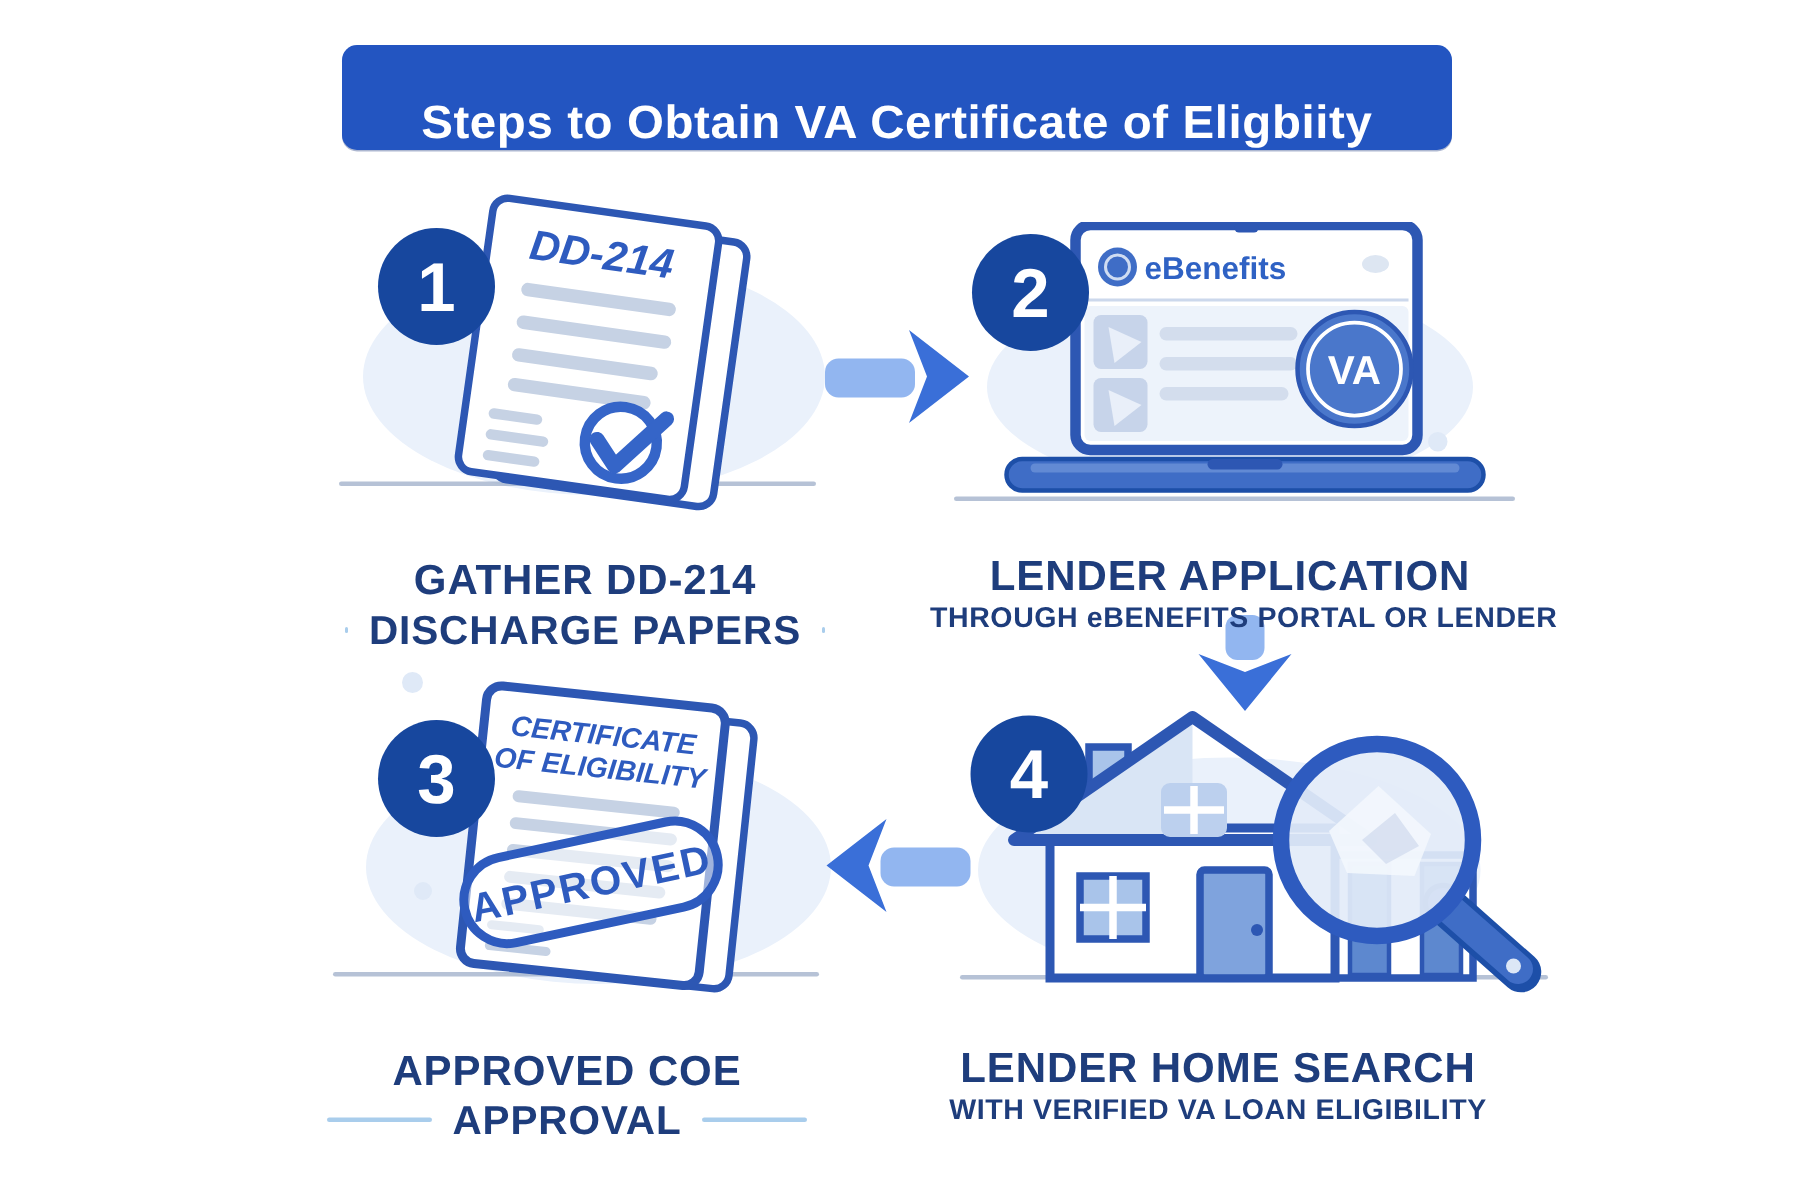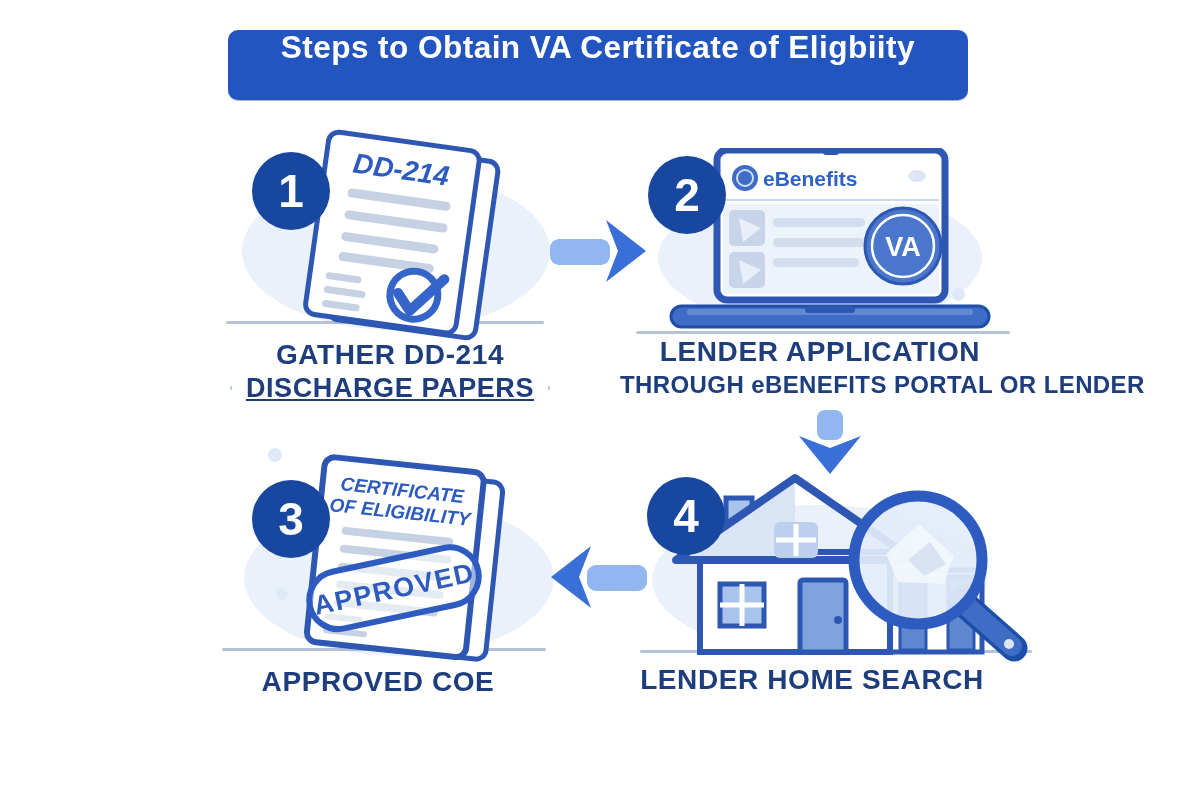--- a/index.html
+++ b/index.html
@@ -4,21 +4,21 @@
 <style>
   html,body{margin:0;padding:0;background:#ffffff;}
   .canvas{
     position:relative;width:1200px;height:800px;overflow:hidden;
     background:#ffffff;font-family:"Liberation Sans",sans-serif;
   }
   
   .title-banner{
     position:absolute;left:228px;top:30px;width:740px;height:70px;
     background:#2355c1;border-radius:10px;
-    display:flex;align-items:flex-start;justify-content:center;
+    display:flex;align-items:flex-end;justify-content:center;
     box-shadow:0 1px 0 rgba(20,50,120,.35);
   }
   .title-banner span{
     color:#ffffff;font-size:31px;font-weight:700;letter-spacing:.4px;
     transform:scaleX(1.02);white-space:nowrap;
   }
   
   .cloud{position:absolute;background:#eaf1fb;border-radius:50%;z-index:1;}
   .cloud.c1{left:242px;top:172px;width:308px;height:158px;}
   .cloud.c2{left:658px;top:188px;width:324px;height:140px;}
@@ -49,25 +49,25 @@
   .icon{position:absolute;z-index:3;}
   .icon.doc1{left:300px;top:136px;transform:rotate(8deg);}
   .icon.laptop{left:665px;top:148px;}
   .icon.cert{left:295px;top:458px;transform:rotate(6deg);}
   .icon.house{left:662px;top:472px;}
   .arrow{position:absolute;z-index:4;}
   .arrow.right{left:548px;top:218px;}
   .arrow.down{left:797px;top:408px;}
   .arrow.left{left:549px;top:544px;}
   
-  .caption{position:absolute;z-index:5;text-align:center;color:#1e3d7c;}
+  .caption{position:absolute;z-index:5;text-align:center;color:#1e3d7c;margin-top:32px;}
   .caption .l1{font-size:28px;font-weight:700;letter-spacing:.6px;line-height:1.2;white-space:nowrap;}
   .caption .l2-big{font-size:27px;font-weight:700;letter-spacing:.6px;line-height:1.2;white-space:nowrap;}
-  .caption .l2-small{font-size:24px;font-weight:700;letter-spacing:.4px;line-height:1.3;white-space:nowrap;}
-  .caption .row{display:flex;align-items:center;justify-content:center;gap:14px;text-decoration:underline;}
+  .caption .l2-small{font-size:19px;font-weight:700;letter-spacing:.4px;line-height:1.3;white-space:nowrap;}
+  .caption .row{display:flex;align-items:center;justify-content:center;gap:14px;}
   .dash{display:inline-block;background:#a9cdec;border-radius:2px;}
   .dash.sm{width:44px;height:4px;}
   .dash.lg{width:96px;height:3px;}
   .caption.cap1{left:230px;top:338px;width:320px;}
   .caption.cap2{left:620px;top:335px;width:400px;}
   .caption.cap3{left:218px;top:665px;width:320px;}
   .caption.cap4{left:602px;top:663px;width:420px;}
 </style>
 </head>
 <body>
@@ -221,19 +221,25 @@
     </div>
   </div>
 
   <div class="caption cap2">
     <div class="l1">LENDER APPLICATION</div>
     <div class="l2-small">THROUGH eBENEFITS PORTAL OR LENDER</div>
   </div>
 
   <div class="caption cap3">
     <div class="l1">APPROVED COE</div>
+    <div class="row">
+      <span class="dash lg"></span>
+      <span class="l2-big">APPROVAL</span>
+      <span class="dash lg"></span>
+    </div>
   </div>
 
   <div class="caption cap4">
     <div class="l1">LENDER HOME SEARCH</div>
+    <div class="l2-small">WITH VERIFIED VA LOAN ELIGIBILITY</div>
   </div>
 
 </div>
 
 </body></html>

